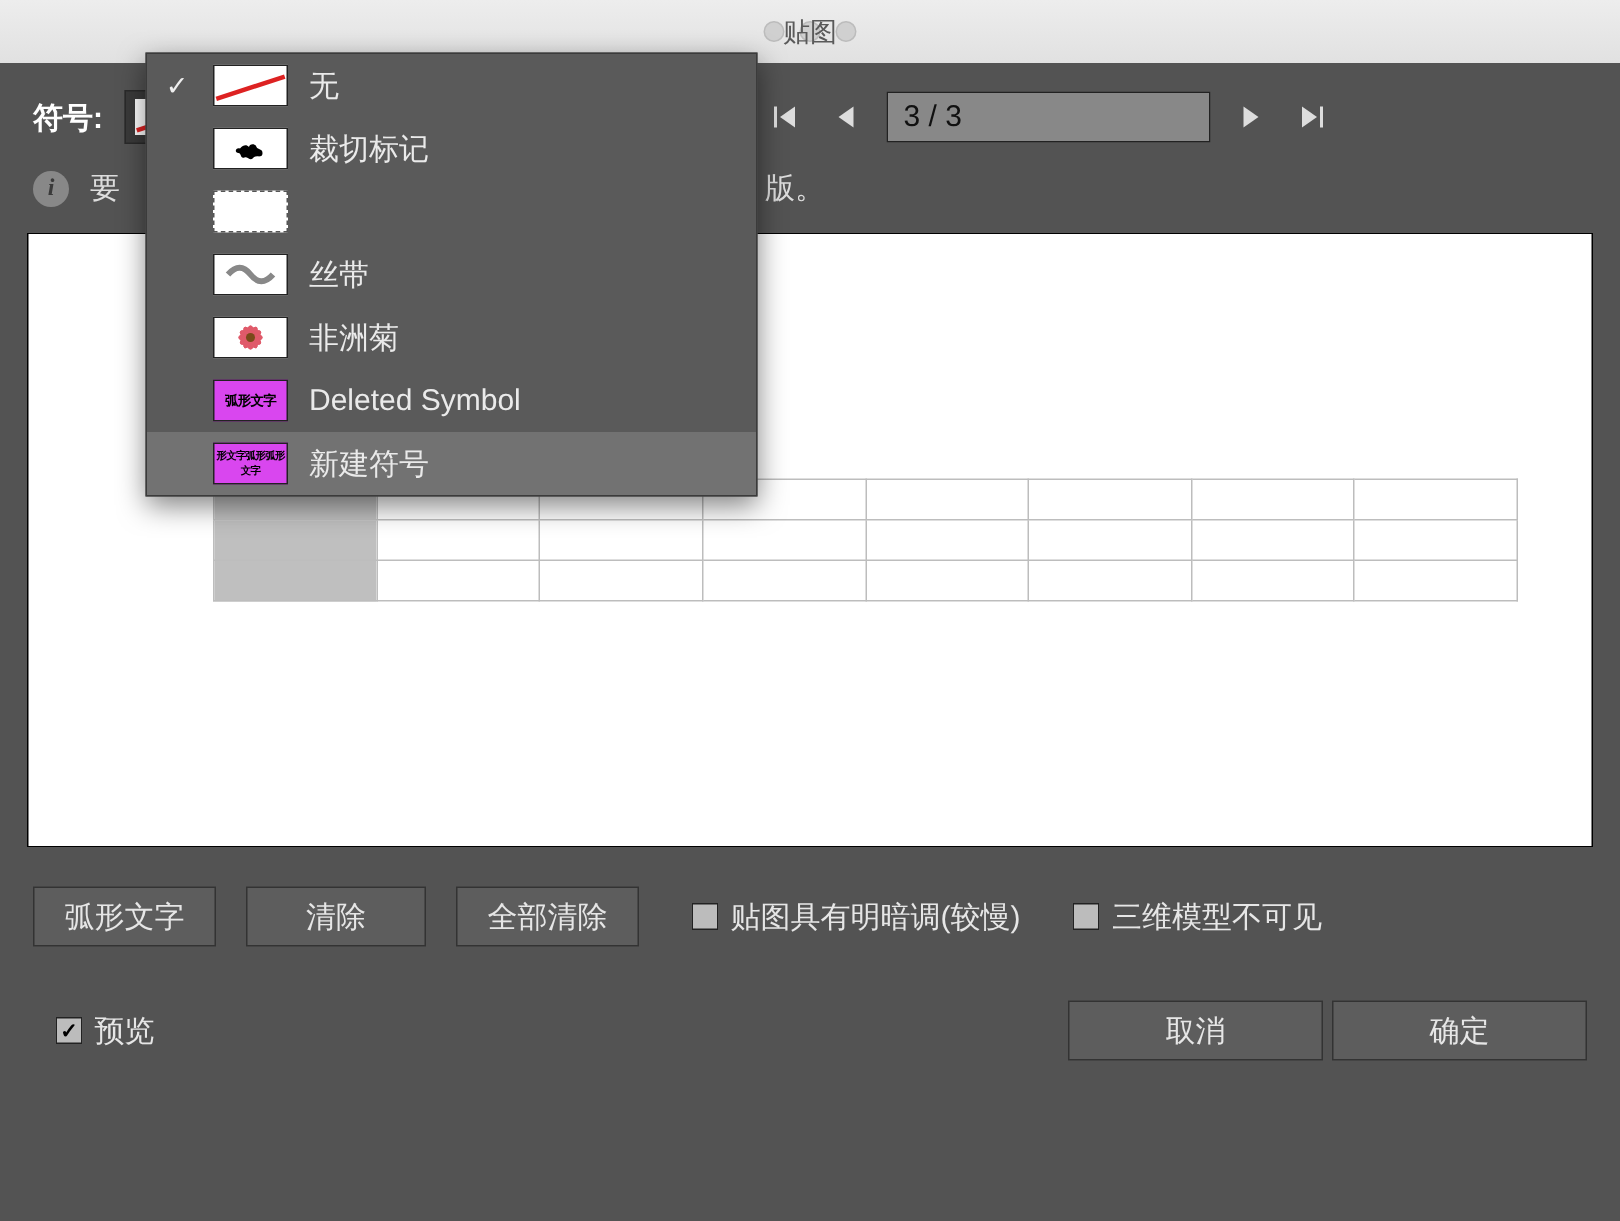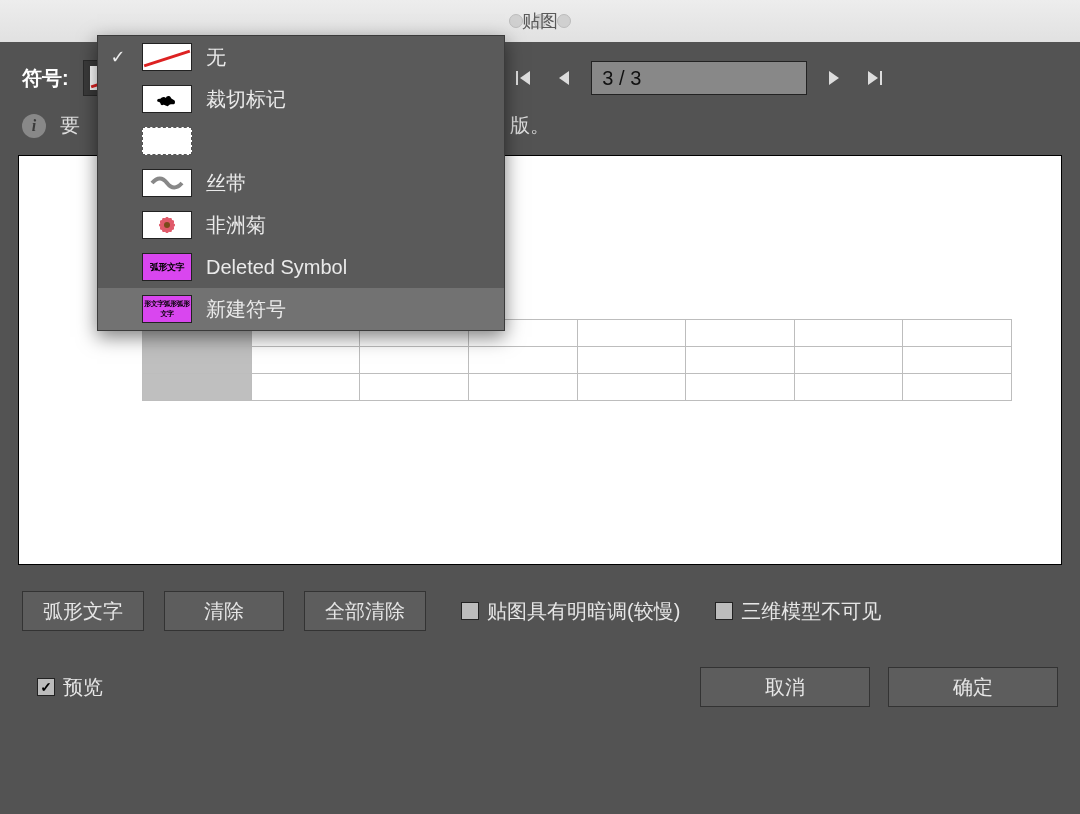--- a/index.html
+++ b/index.html
@@ -118,21 +118,21 @@
   .checkbox {
     display:flex; align-items:center; gap:8px; font-size:20px; color:#e6e6e6;padding-left:15px;
   }
   .cb-box { width:18px; height:18px; border:1px solid #222; background:#bcbcbc; display:flex; align-items:center; justify-content:center;}
   .cb-box.checked::after { content:"✓"; color:#000; font-size:14px; font-weight:bold; line-height:1;}
 
   .footer {
     display:flex; align-items:center; justify-content:space-between;
     padding: 28px 22px 0 22px;
   }
-  .footer-right { display:flex; gap:18px;border-radius:17px;}
+  .footer-right { display:flex; gap:6px;border-radius:17px;}
   .footer .btn { min-width:170px; }
 
   .spacer { flex:1; }
 </style>
 </head>
 <body>
 
 <div class="titlebar">
   <div class="traffic">
     <div class="dot"></div>

